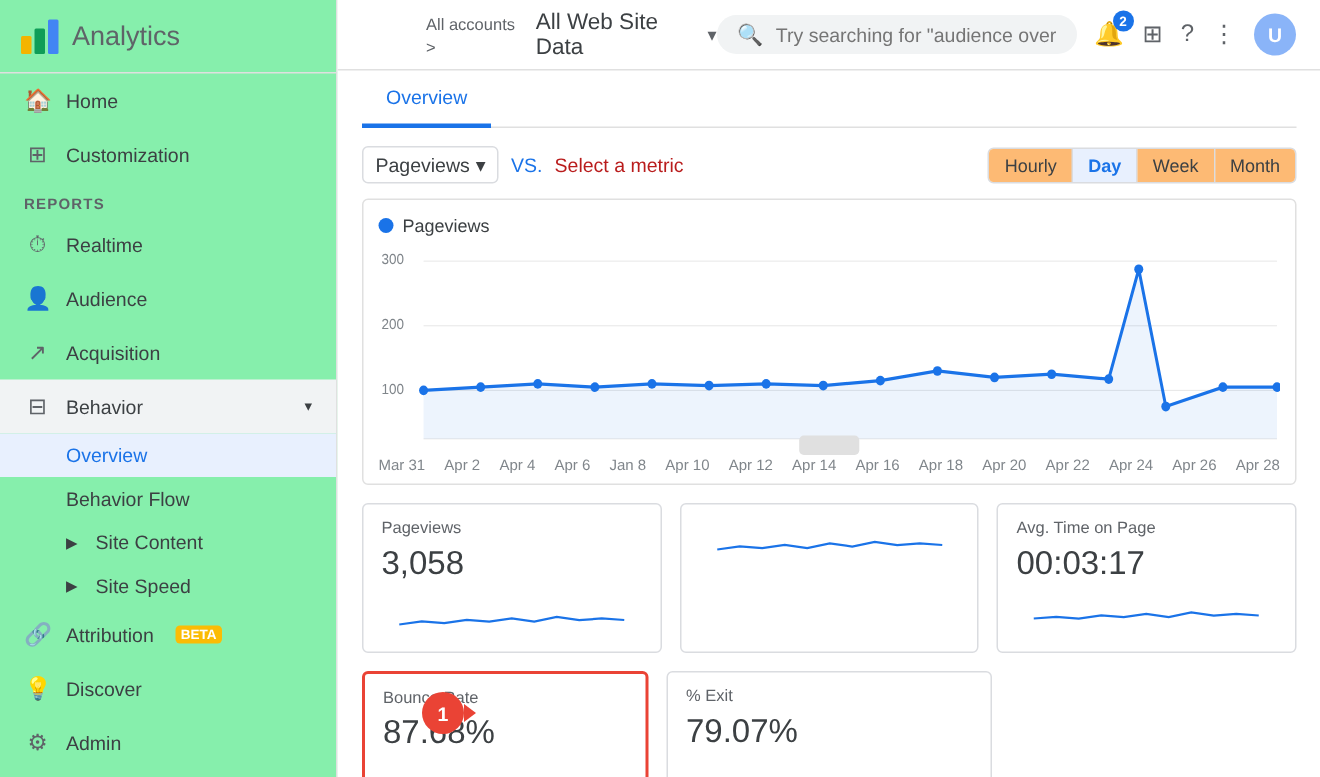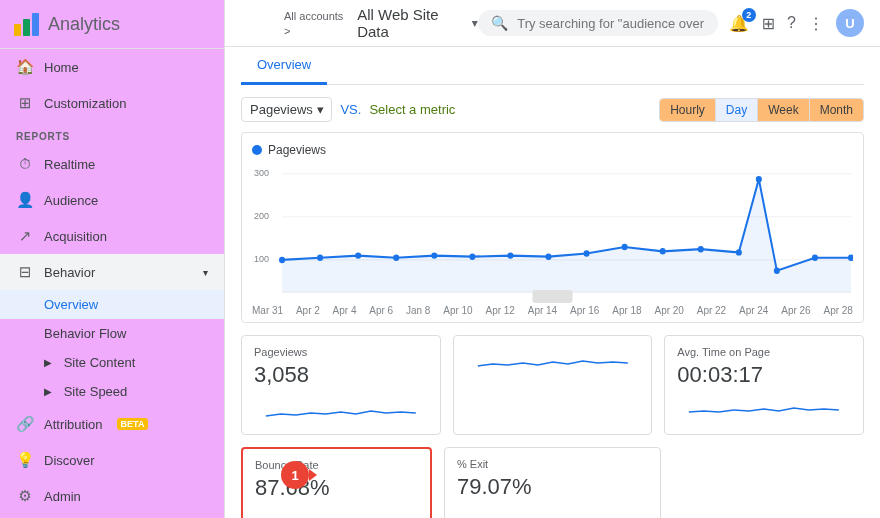--- a/index.html
+++ b/index.html
@@ -2,21 +2,21 @@
 <html><head>
   <meta charset="utf-8">
   <style>
     * { box-sizing: border-box; margin: 0; padding: 0; }
     body { font-family: 'Arial', sans-serif; font-size: 13px; color: #3c4043; background: #f8f9fa; display: flex; height: 518px; width: 880px; overflow: hidden; }
 
     
     .sidebar {
       width: 225px;
       min-width: 225px;
-      background: #f0abfc;
+      background: #86efac;
       border-right: 1px solid #e0e0e0;
       display: flex;
       flex-direction: column;
       height: 100%;
       overflow-y: auto;
     }
     .sidebar-header {
       display: flex;
       align-items: center;
       padding: 10px 12px;
@@ -115,28 +115,28 @@
     .chart-controls {
       display: flex; align-items: center; justify-content: space-between; margin-bottom: 10px;
     }
     .chart-left { display: flex; align-items: center; gap: 8px; }
     .metric-select {
       display: flex; align-items: center; gap: 4px;
       border: 1px solid #dadce0; border-radius: 4px; padding: 4px 8px;
       font-size: 13px; cursor: pointer; background: #fff;
     }
     .vs-label { font-size: 13px; color: #1a73e8; font-weight: 500; }
-    .select-metric { font-size: 13px; color: #4d7c0f; cursor: pointer; }
+    .select-metric { font-size: 13px; color: #b91c1c; cursor: pointer; }
     .time-buttons { display: flex; border: 1px solid #dadce0; border-radius: 4px; overflow: hidden; }
     .time-btn {
       padding: 4px 10px; font-size: 12px; cursor: pointer; background: #fdba74; color: #3c4043;
       border-right: 1px solid #dadce0;
     }
     .time-btn:last-child { border-right: none; }
-    .time-btn.active { background: #e8f0fe; color: #1a73e8; font-weight: 400; }
+    .time-btn.active { background: #e8f0fe; color: #1a73e8; font-weight: 700; }
 
     
     .chart-area {
       background: #fff;
       border: 1px solid #e0e0e0;
       border-radius: 4px;
       padding: 10px 10px 0;
       margin-bottom: 12px;
       position: relative;
     }

